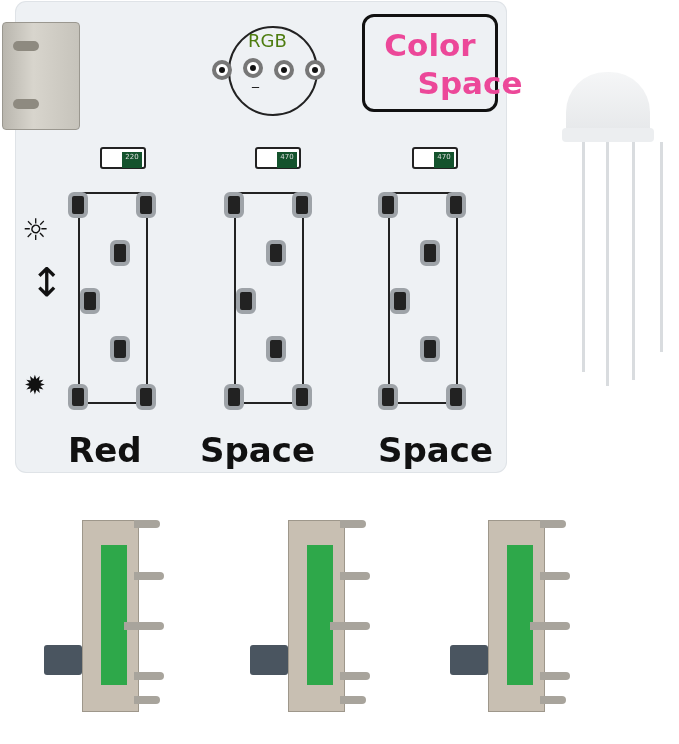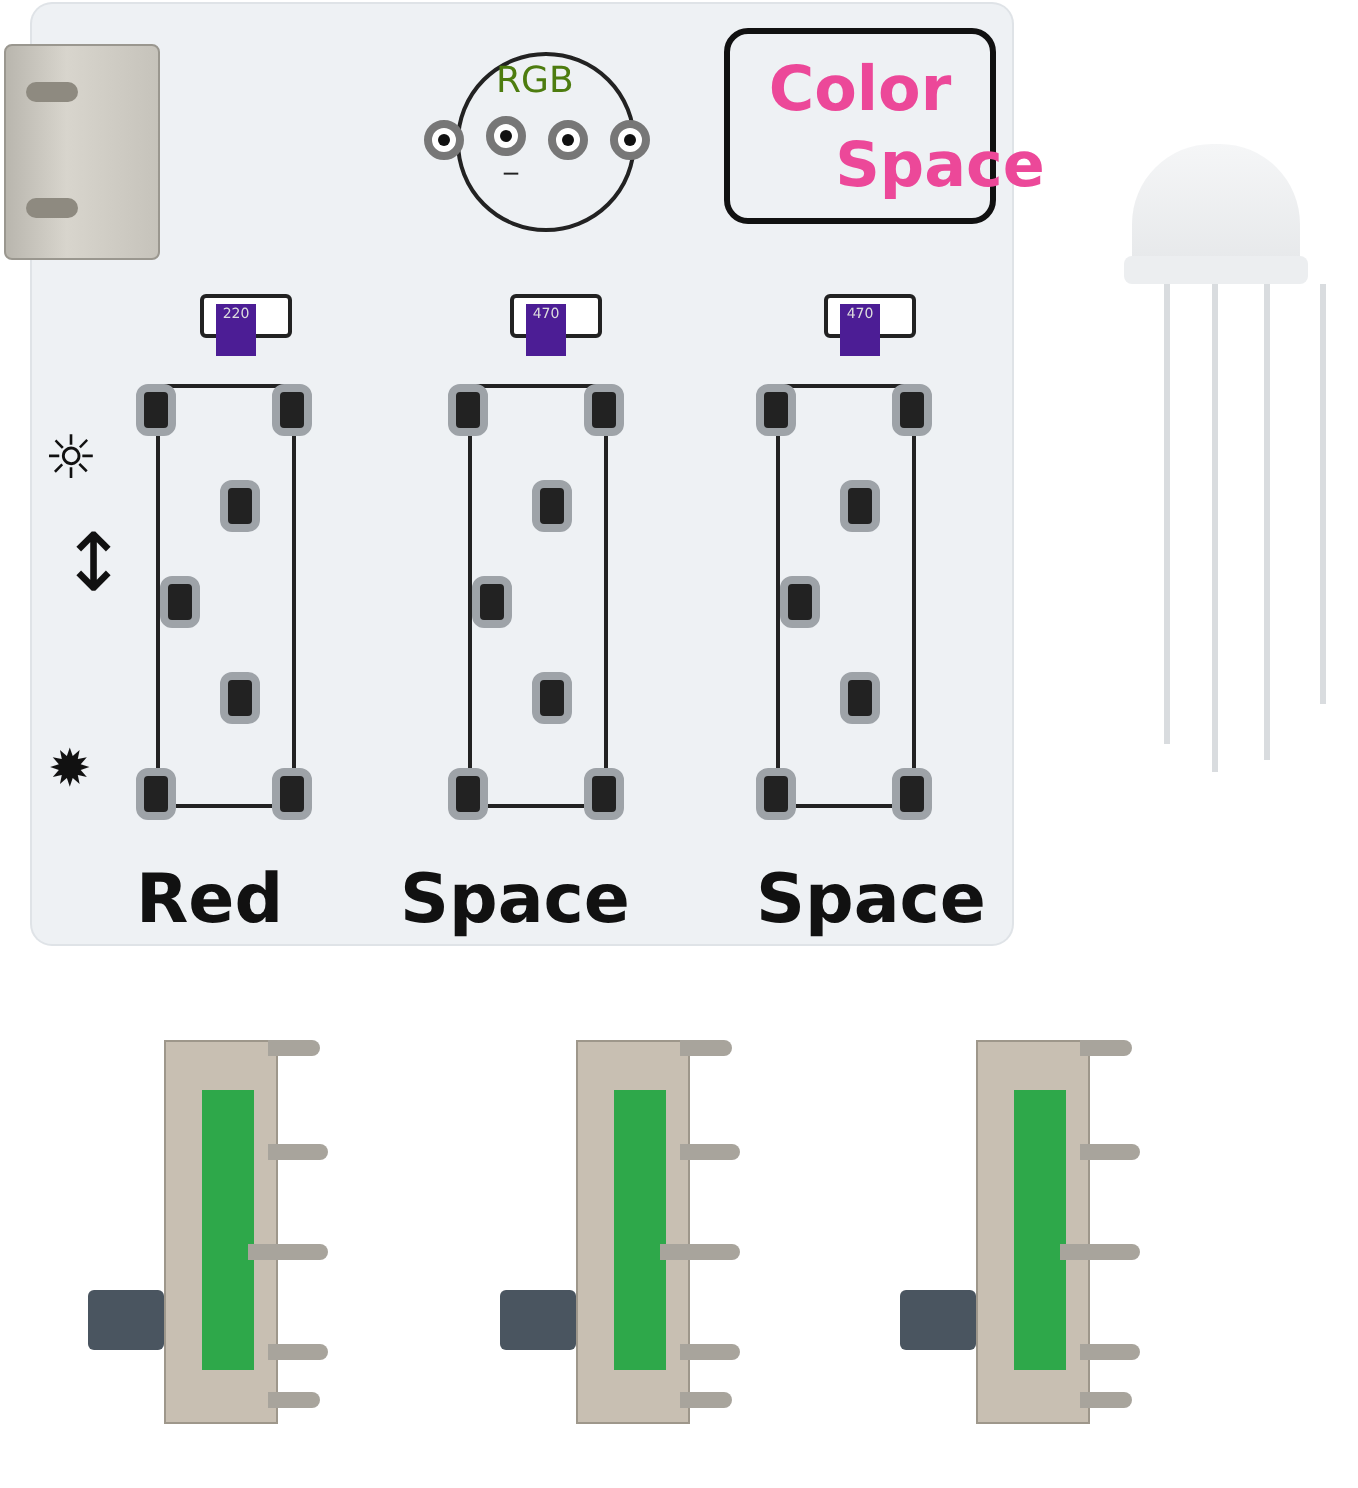--- a/index.html
+++ b/index.html
@@ -9,21 +9,21 @@
   .usb{left:2px;top:22px;width:76px;height:106px;background:linear-gradient(90deg,#b9b6ae,#d8d5cd 40%,#c6c3bb);border-radius:4px;border:1px solid #9a978f;}
   .usb .slot{position:absolute;left:10px;width:26px;height:10px;border-radius:5px;background:#8e8a80;}
   .label{font-weight:bold;color:#111;font-size:34px;}
   .cs-box{left:362px;top:14px;width:130px;height:92px;border:3px solid #111;border-radius:12px;}
   .cs-text{font-weight:bold;font-size:31px;line-height:40px;color:#ec4899;text-align:center;width:130px;top:8px;left:0;position:absolute;}
   .rgb-circle{left:228px;top:26px;width:86px;height:86px;border:2px solid #222;border-radius:50%;}
   .pad{width:12px;height:18px;border-radius:6px;border:4px solid #9ea3a8;background:#222;position:absolute;}
   .hole{width:12px;height:12px;border-radius:50%;border:4px solid #777;background:#fff;position:absolute;}
   .hole::after{content:"";position:absolute;left:3px;top:3px;width:6px;height:6px;border-radius:50%;background:#111;}
   .res{width:42px;height:18px;border:2px solid #222;border-radius:3px;background:#fff;position:absolute;}
-  .res span{position:absolute;left:6px;top:3px;width:20px;height:26px;background:#4c1d95;color:#ddd;font-size:7px;line-height:11px;text-align:center;}
+  .res span{position:absolute;left:20px;top:3px;width:20px;height:16px;background:#14532d;color:#ddd;font-size:7px;line-height:11px;text-align:center;}
   .outline{position:absolute;border:2px solid #222;}
   .switch{position:absolute;width:100px;height:200px;}
   .sw-body{position:absolute;left:10px;top:10px;width:55px;height:190px;background:#c8bfb2;border:1px solid #9e978b;}
   .sw-green{position:absolute;left:29px;top:35px;width:26px;height:140px;background:#2ea84a;}
   .sw-pin{position:absolute;height:8px;background:#a8a49c;border-radius:0 4px 4px 0;}
   .sw-knob{position:absolute;left:-28px;top:135px;width:38px;height:30px;background:#4a5560;border-radius:3px;}
   .led-dome{left:566px;top:72px;width:84px;height:62px;background:linear-gradient(180deg,#f5f6f7,#e6e8ea);border-radius:40px 40px 6px 6px;}
   .led-lip{left:562px;top:128px;width:92px;height:14px;background:#eceef0;border-radius:4px;}
   .leg{position:absolute;width:3px;background:#d9dcdf;}
 </style>

